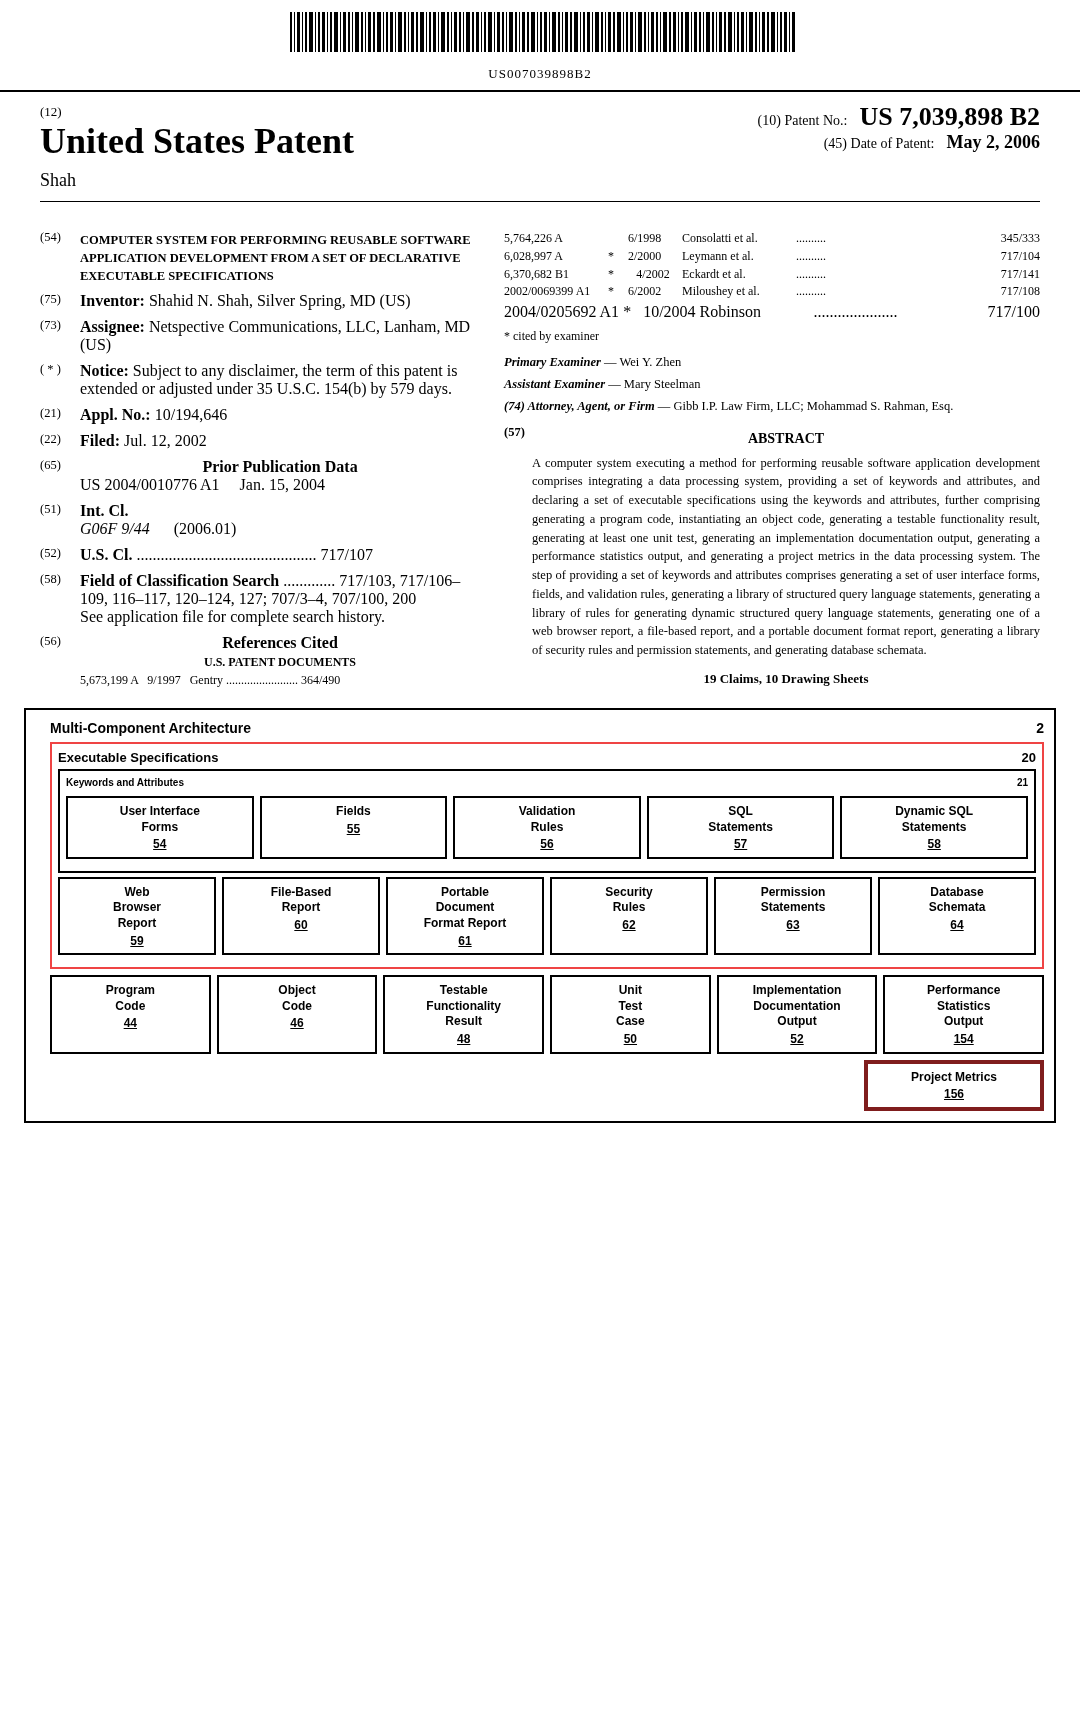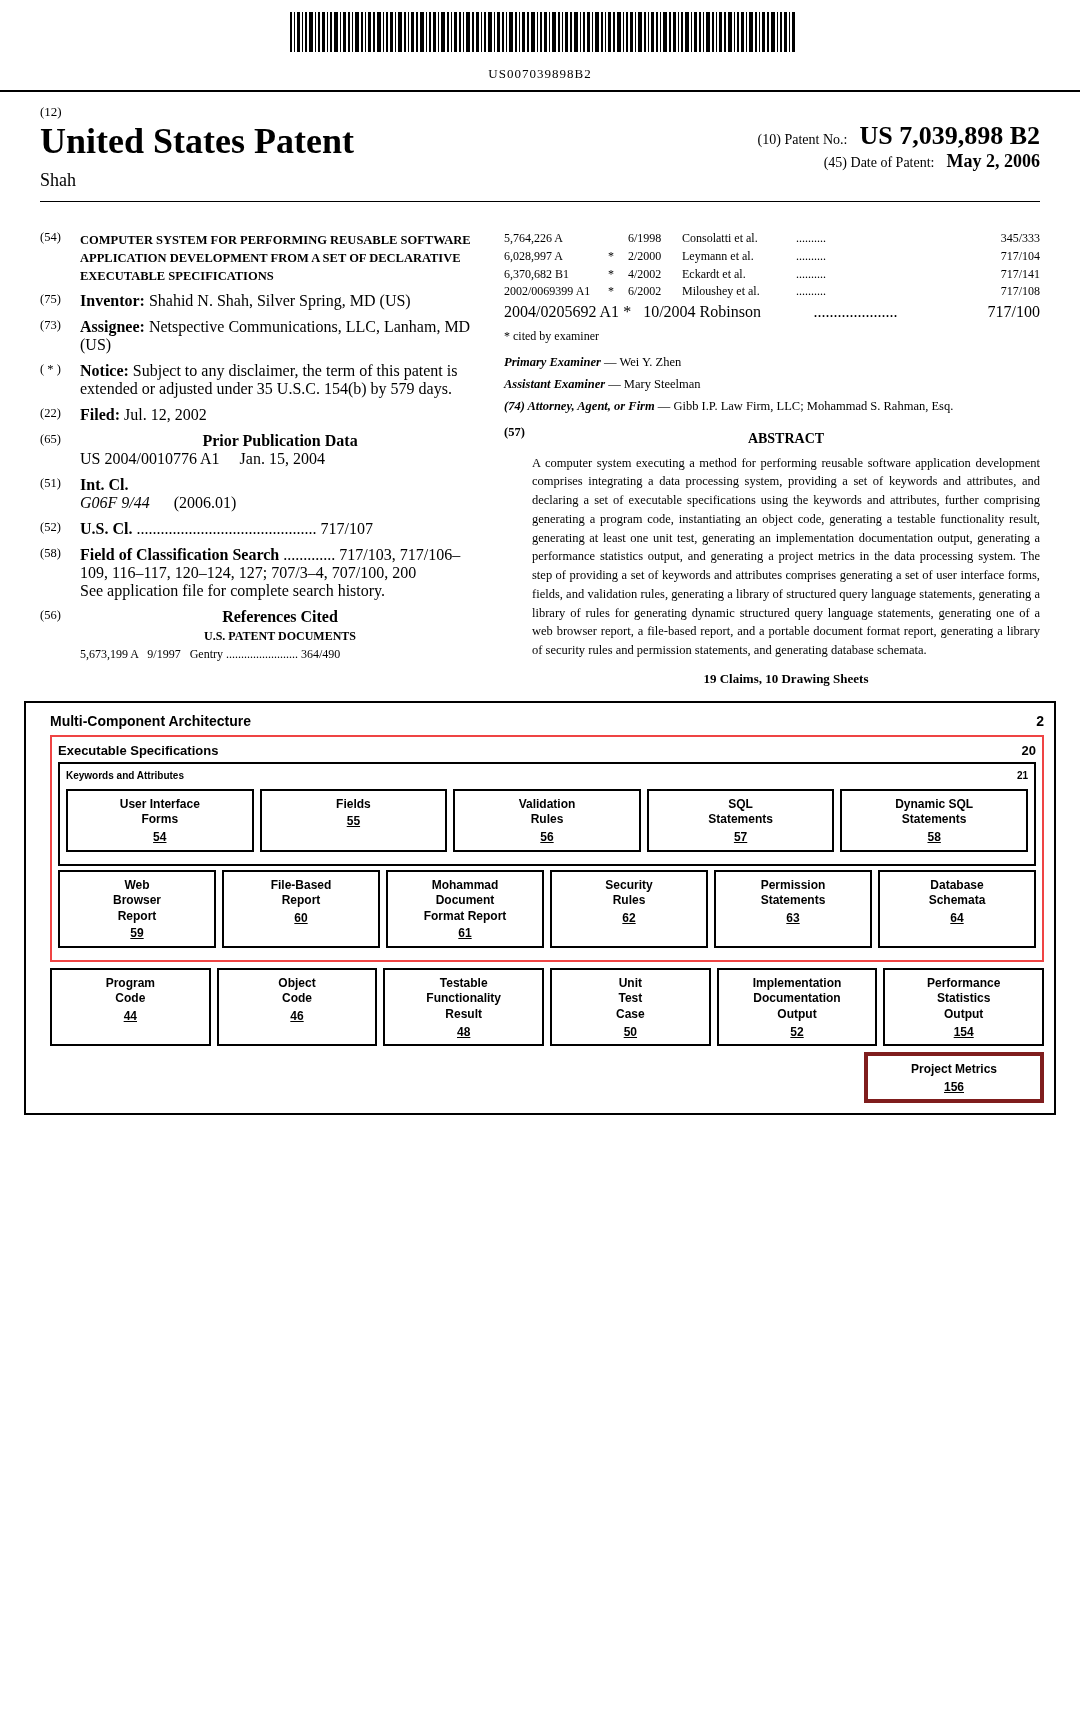--- a/index.html
+++ b/index.html
@@ -26,21 +26,20 @@
       margin-bottom: 6px;
       letter-spacing: 1px;
     }
 
     
     .header {
       display: flex;
       justify-content: space-between;
       padding: 10px 40px 0 40px;
       border-top: 2px solid #000;
-      align-items: center;
     }
     .header-left .patent-type {
       font-size: 36px;
       font-weight: bold;
     }
     .header-left .inventor-name {
       font-size: 18px;
       margin-top: 8px;
     }
     .header-right {
@@ -432,20 +431,27 @@
     </div>
 
     <div class="section-row">
       <div class="section-num">( * )</div>
       <div class="section-content">
         <span style="font-weight:bold;">Notice:</span>
         <span>Subject to any disclaimer, the term of this patent is extended or adjusted under 35 U.S.C. 154(b) by 579 days.</span>
       </div>
     </div>
 
+    <div class="section-row">
+      <div class="section-num">(21)</div>
+      <div class="section-content">
+        <span style="font-weight:bold;">Appl. No.:</span>
+        <span>10/194,646</span>
+      </div>
+    </div>
 
     <div class="section-row">
       <div class="section-num">(22)</div>
       <div class="section-content">
         <span style="font-weight:bold;">Filed:</span>
         <span>Jul. 12, 2002</span>
       </div>
     </div>
 
     <div class="section-row">
@@ -521,21 +527,21 @@
     <span style="min-width:100px;">6,028,997 A</span>
     <span style="min-width:16px;">*</span>
     <span style="min-width:50px;">2/2000</span>
     <span style="min-width:110px;">Leymann et al.</span>
     <span style="flex:1;">..........</span>
     <span>717/104</span>
   </div>
         <div class="ref-row" style="font-size: 12px; margin-bottom: 1px;">
     <span style="min-width:100px;">6,370,682 B1</span>
     <span style="min-width:16px;">*</span>
-    <span style="min-width:50px;">4/2002</span>
+    <span style="min-width:50px;text-align:center;">4/2002</span>
     <span style="min-width:110px;">Eckardt et al.</span>
     <span style="flex:1;">..........</span>
     <span>717/141</span>
   </div>
         <div class="ref-row" style="font-size: 12px; margin-bottom: 1px;">
     <span style="min-width:100px;">2002/0069399 A1</span>
     <span style="min-width:16px;">*</span>
     <span style="min-width:50px;">6/2002</span>
     <span style="min-width:110px;">Miloushey et al.</span>
     <span style="flex:1;">..........</span>
@@ -605,21 +611,21 @@
           <div class="diag-box"><span>Fields</span><span class="diag-box-num">55</span></div>
           <div class="diag-box"><span>Validation</span><br><span>Rules</span><span class="diag-box-num">56</span></div>
           <div class="diag-box"><span>SQL</span><br><span>Statements</span><span class="diag-box-num">57</span></div>
           <div class="diag-box"><span>Dynamic SQL</span><br><span>Statements</span><span class="diag-box-num">58</span></div>
         </div>
     </div>
 
     <div class="diag-row" id="diag-row-2">
         <div class="diag-box"><span>Web</span><br><span>Browser</span><br><span>Report</span><span class="diag-box-num">59</span></div>
         <div class="diag-box"><span>File-Based</span><br><span>Report</span><span class="diag-box-num">60</span></div>
-        <div class="diag-box"><span>Mohammad</span><br><span>Document</span><br><span>Format Report</span><span class="diag-box-num">61</span></div>
+        <div class="diag-box"><span>Portable</span><br><span>Document</span><br><span>Format Report</span><span class="diag-box-num">61</span></div>
         <div class="diag-box"><span>Security</span><br><span>Rules</span><span class="diag-box-num">62</span></div>
         <div class="diag-box"><span>Permission</span><br><span>Statements</span><span class="diag-box-num">63</span></div>
         <div class="diag-box"><span>Database</span><br><span>Schemata</span><span class="diag-box-num">64</span></div>
       </div>
 
   </div>
 
   <div class="diag-outer-row" id="diag-row-3">
       <div class="diag-outer-box"><span>Program</span><br><span>Code</span><span class="diag-outer-box-num">44</span></div>
       <div class="diag-outer-box"><span>Object</span><br><span>Code</span><span class="diag-outer-box-num">46</span></div>

